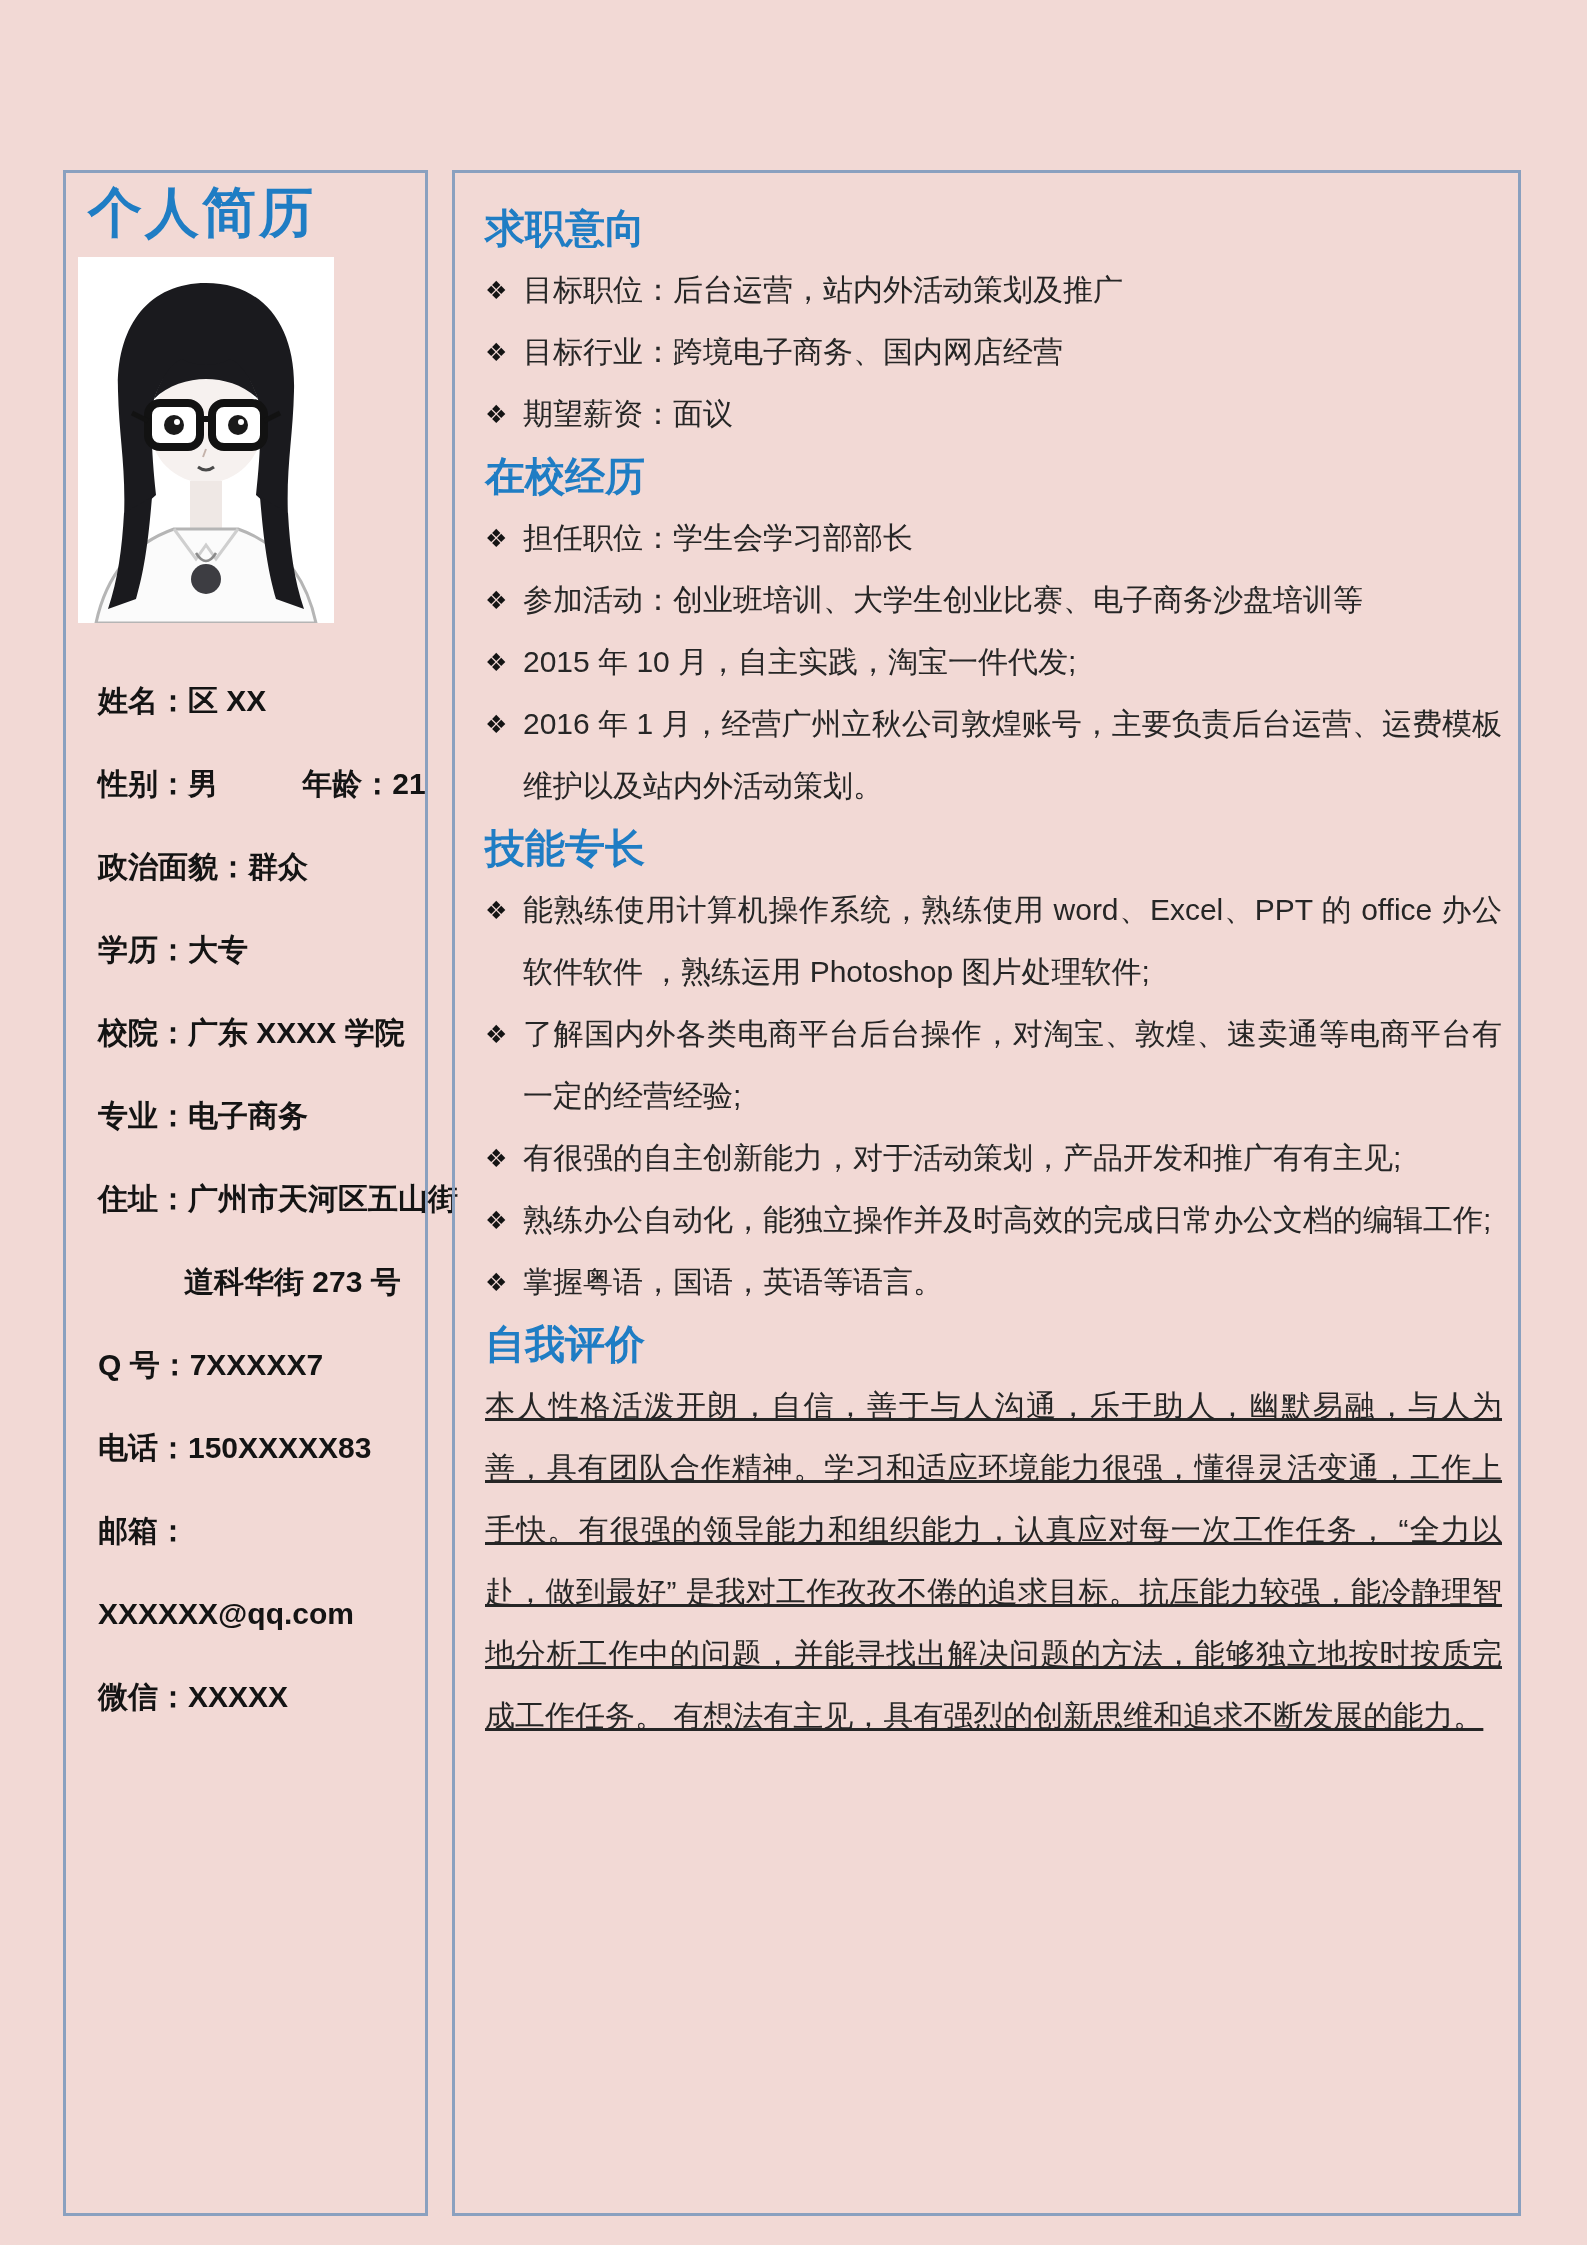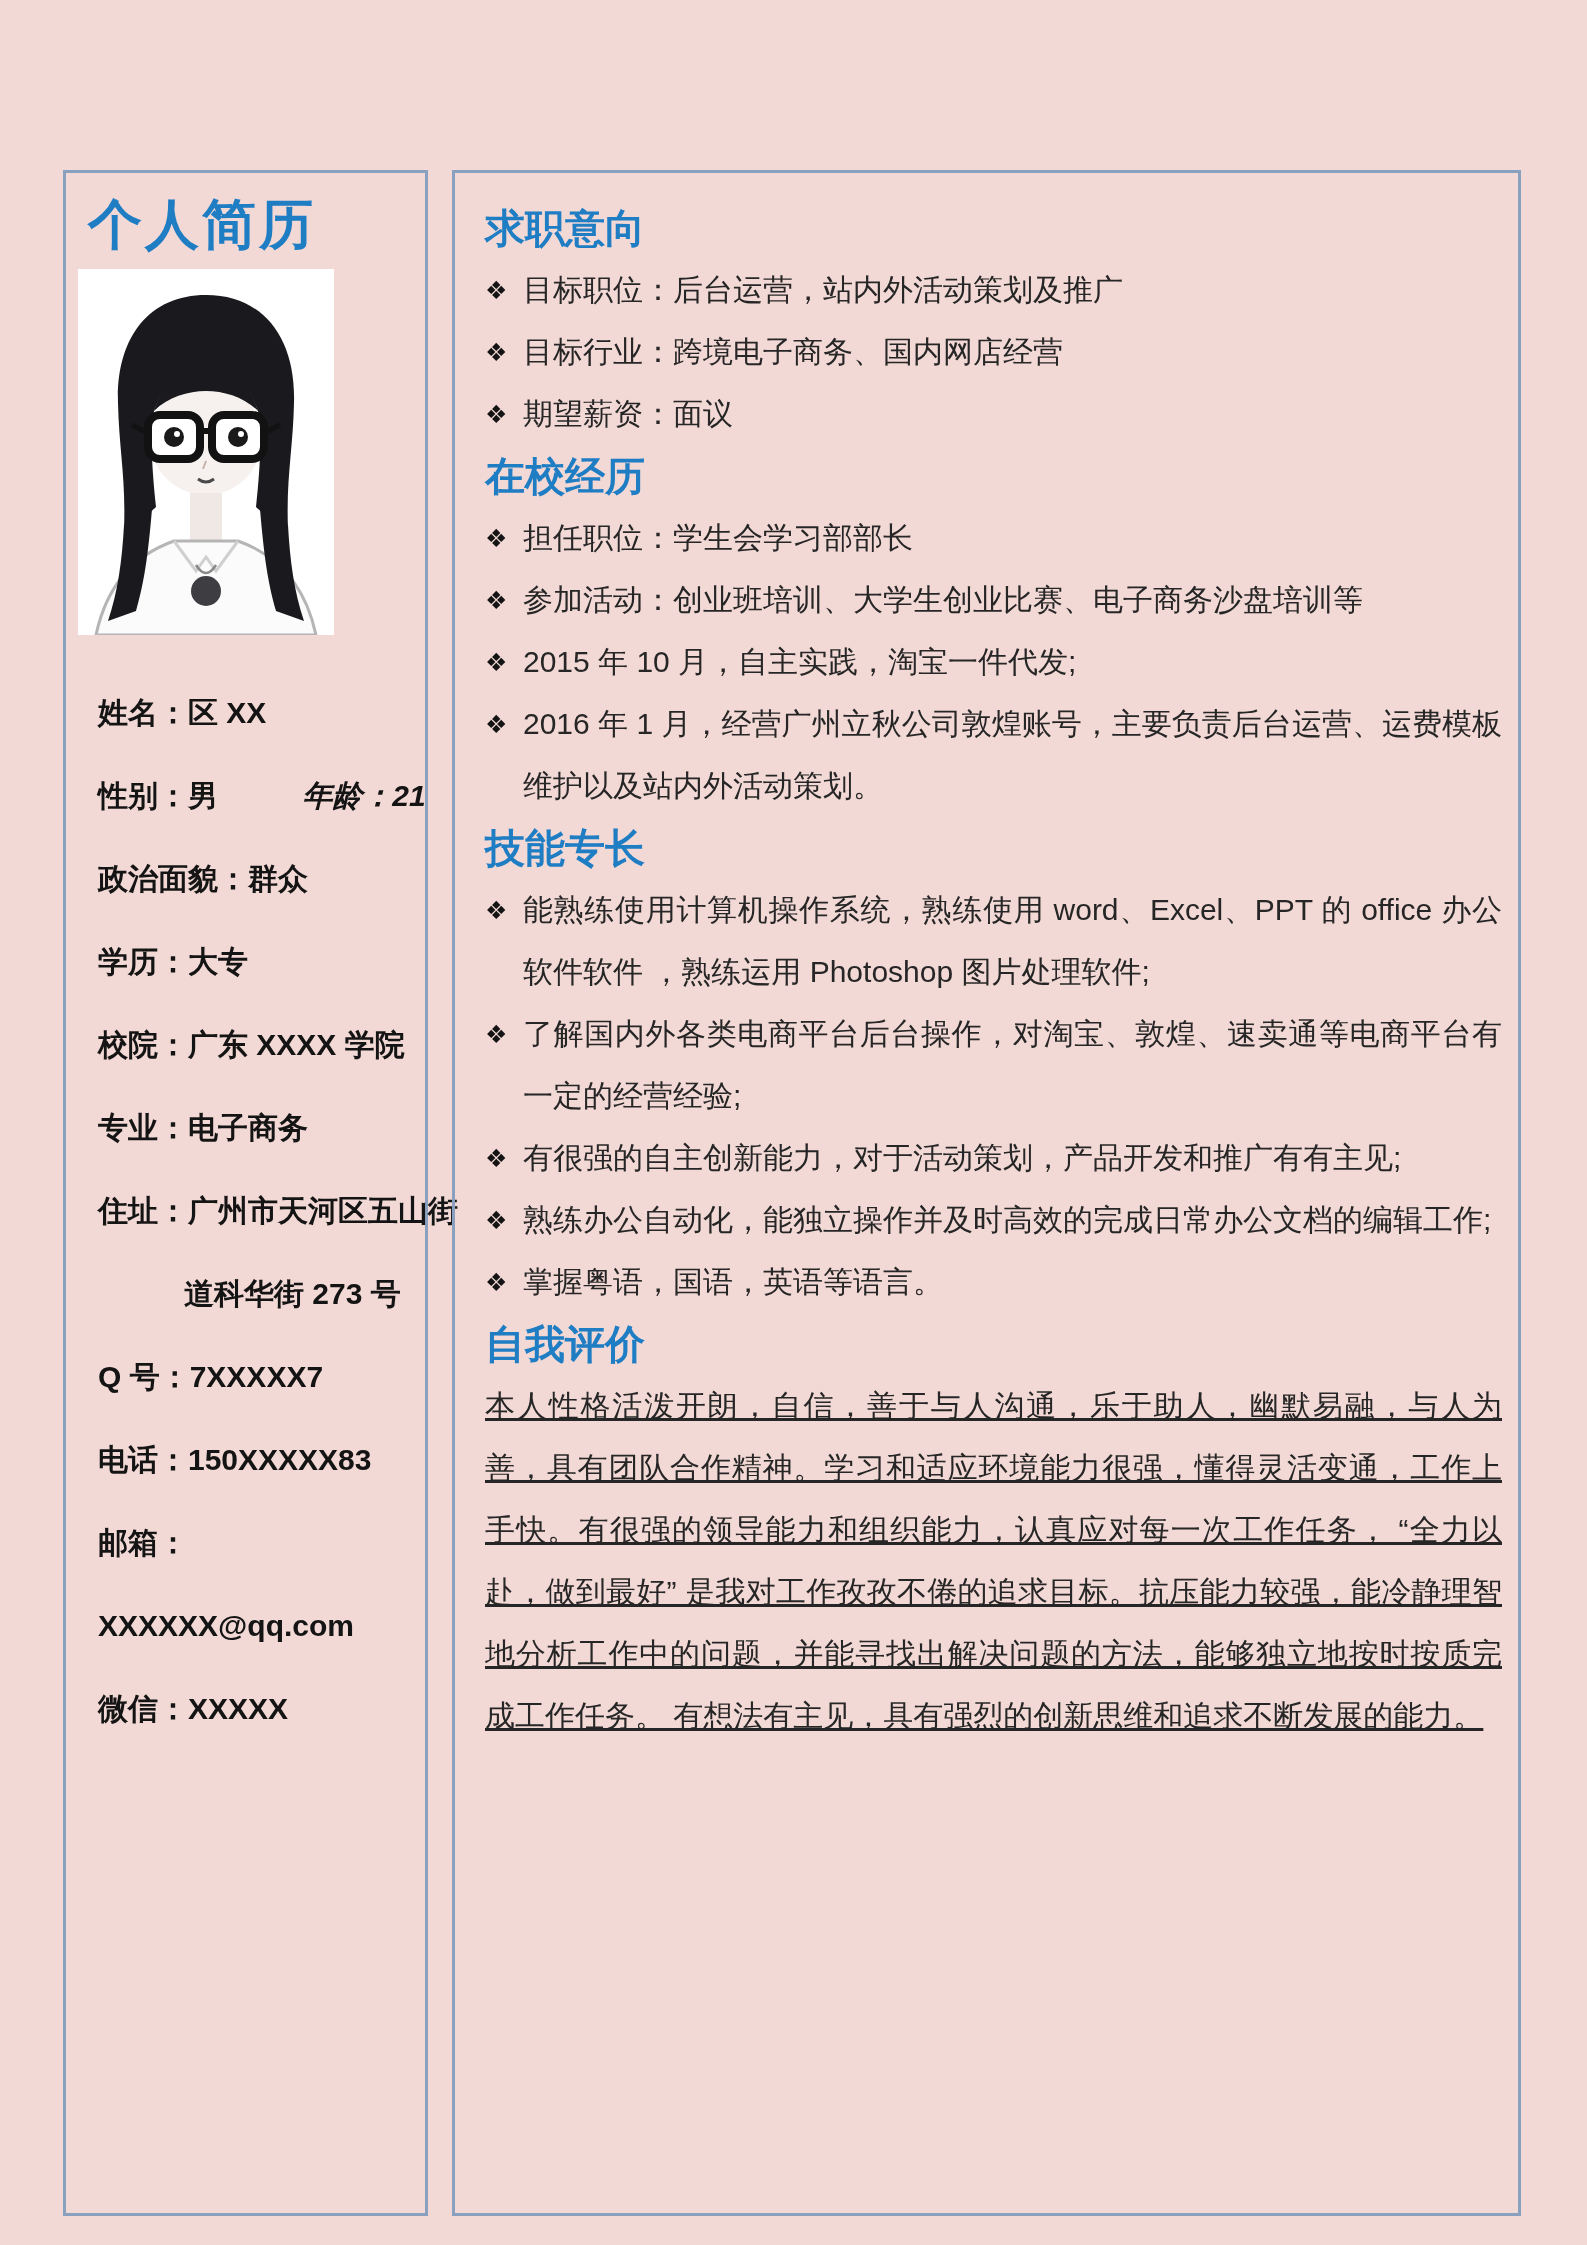--- a/index.html
+++ b/index.html
@@ -9,21 +9,21 @@
     width:1587px; height:2245px;
     background:#f2d9d5;
     font-family:"Liberation Sans", sans-serif;
     overflow:hidden;
   }
   .panel {
     position:absolute; top:170px;
     border:3px solid #8aa0bf;
     background:transparent;
   }
-  .left-panel  { left:63px;  width:365px; height:2046px; padding-top:16px; }
+  .left-panel  { left:63px;  width:365px; height:2046px; padding-top:4px; }
   .right-panel { left:452px; width:1069px; height:2046px; padding:24px 16px 0 30px; }
 
   
   .resume-title {
     margin:4px 0 0 22px;
     font-size:54px; line-height:62px;
     font-weight:bold; color:#1f7dc4;
     letter-spacing:3px;
   }
   .photo {
@@ -33,21 +33,21 @@
     overflow:hidden;
   }
   .rows { margin-top:58px; }
   .srow {
     margin:0 0 43px 32px;
     font-size:30px; line-height:40px;
     font-weight:bold; color:#141414;
     white-space:nowrap;
   }
   .srow.indent { margin-left:118px; }
-  .seg2 { margin-left:76px;font-style:italic; }
+  .seg2 { margin-left:76px; }
 
   
   .section h2 {
     margin:0; font-size:40px; line-height:62px;
     font-weight:bold; color:#1f7dc4;
   }
   .bullet { display:flex; }
   .marker {
     width:38px; flex:0 0 38px;
     font-size:25px; line-height:62px; color:#141414;

